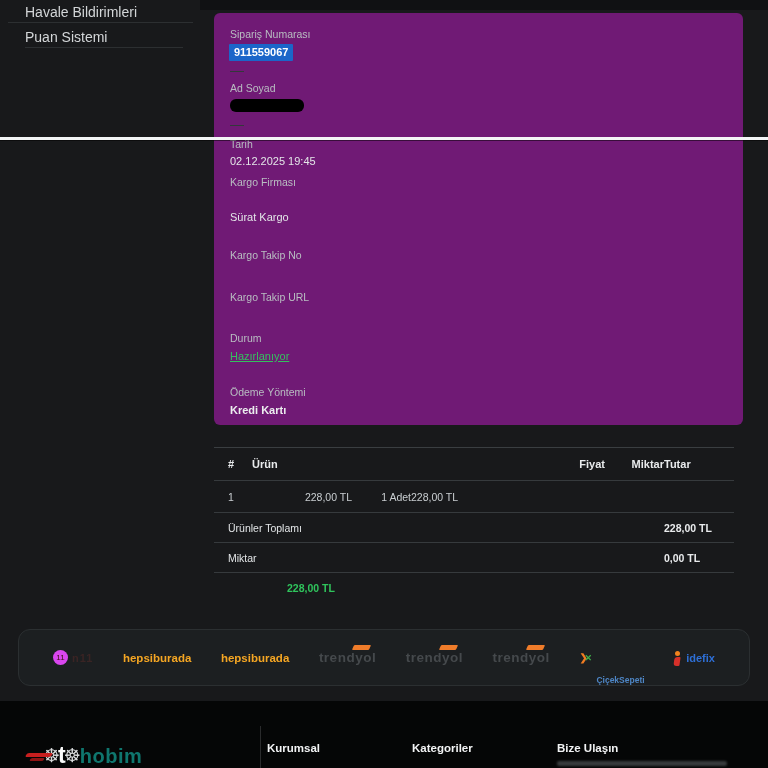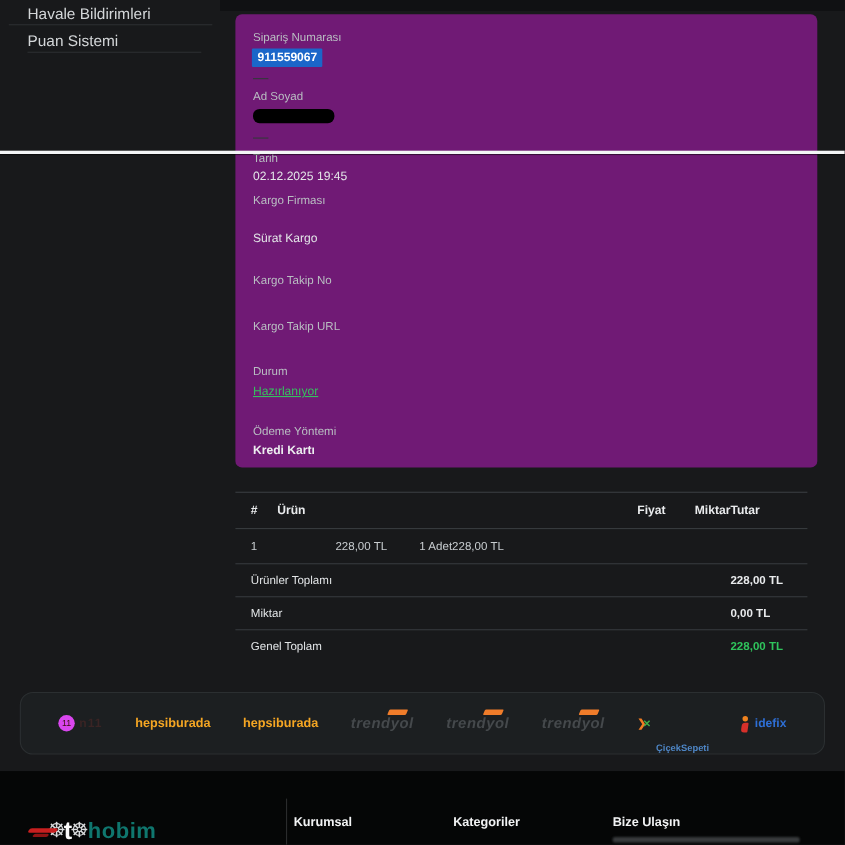--- a/index.html
+++ b/index.html
@@ -49,21 +49,21 @@
   .sum-val.green { color:#2fc45c; }
 
   
   .logo-bar { left:18px; top:629px; width:732px; height:57px; background:#1c1f21; border:1px solid #2b2f31; border-radius:12px;
               display:flex; align-items:center; justify-content:space-between; padding:0 34px; z-index:10; }
   .mk { display:flex; align-items:center; gap:4px; cursor:pointer; white-space:nowrap; }
   .n11-circle { width:15px; height:15px; background:#d946ef; border-radius:50%; color:#3c0f0f; font-size:8px; font-weight:normal;
                 display:flex; align-items:center; justify-content:center; }
   .n11-word { color:#3a2424; font-weight:bold; font-size:11px; letter-spacing:1px; }
   .heps { color:#f5a623; font-weight:bold; font-size:11.5px; }
-  .td-wrap { position:relative;font-style:italic; }
+  .td-wrap { position:relative; }
   .td-text { color:#45494c; font-weight:bold; font-size:13.5px; letter-spacing:.5px; }
   .td-flag { position:absolute; top:-5px; right:6px; width:17px; height:5px; background:#ef7c2a; transform:skewX(-24deg); border-radius:1px; }
   .cs-icon { position:relative; width:13px; height:12px; }
   .cs-o { position:absolute; left:0; top:0; color:#f07c22; font-size:10px; font-weight:bold; }
   .cs-g { position:absolute; left:5px; top:1px; color:#3fae49; font-size:9px; font-weight:bold; }
   .cs-text { color:#4e86c6; font-weight:bold; font-size:8.5px;margin-top:44px; }
   .idx-icon { position:relative; width:8px; height:14px; }
   .idx-dot { position:absolute; left:1px; top:0; width:5px; height:5px; background:#f0821e; border-radius:50%; }
   .idx-body { position:absolute; left:0; top:6px; width:6px; height:9px; background:#d6302a; border-radius:3px 1px 1px 3px; transform:skewX(-8deg); }
   .idx-text { color:#2e6fd6; font-weight:bold; font-size:11px; }
@@ -138,21 +138,20 @@
     <div class="sum-label">Ürünler Toplamı</div>
     <div class="c-qty"></div>
     <div class="c-total sum-val">228,00 TL</div>
   </div>
   <div class="t-row sum">
     <div class="sum-label">Miktar</div>
     <div class="c-qty"></div>
     <div class="c-total sum-val">0,00 TL</div>
   </div>
   <div class="t-row sum last">
-    <div class="sum-label">Genel Toplam</div>
     <div class="c-qty"></div>
     <div class="c-total sum-val green">228,00 TL</div>
   </div>
 </div>
 
 <div class="abs logo-bar">
   <div class="mk">
     <div class="n11-circle">11</div>
     <div class="n11-word">n11</div>
   </div>

